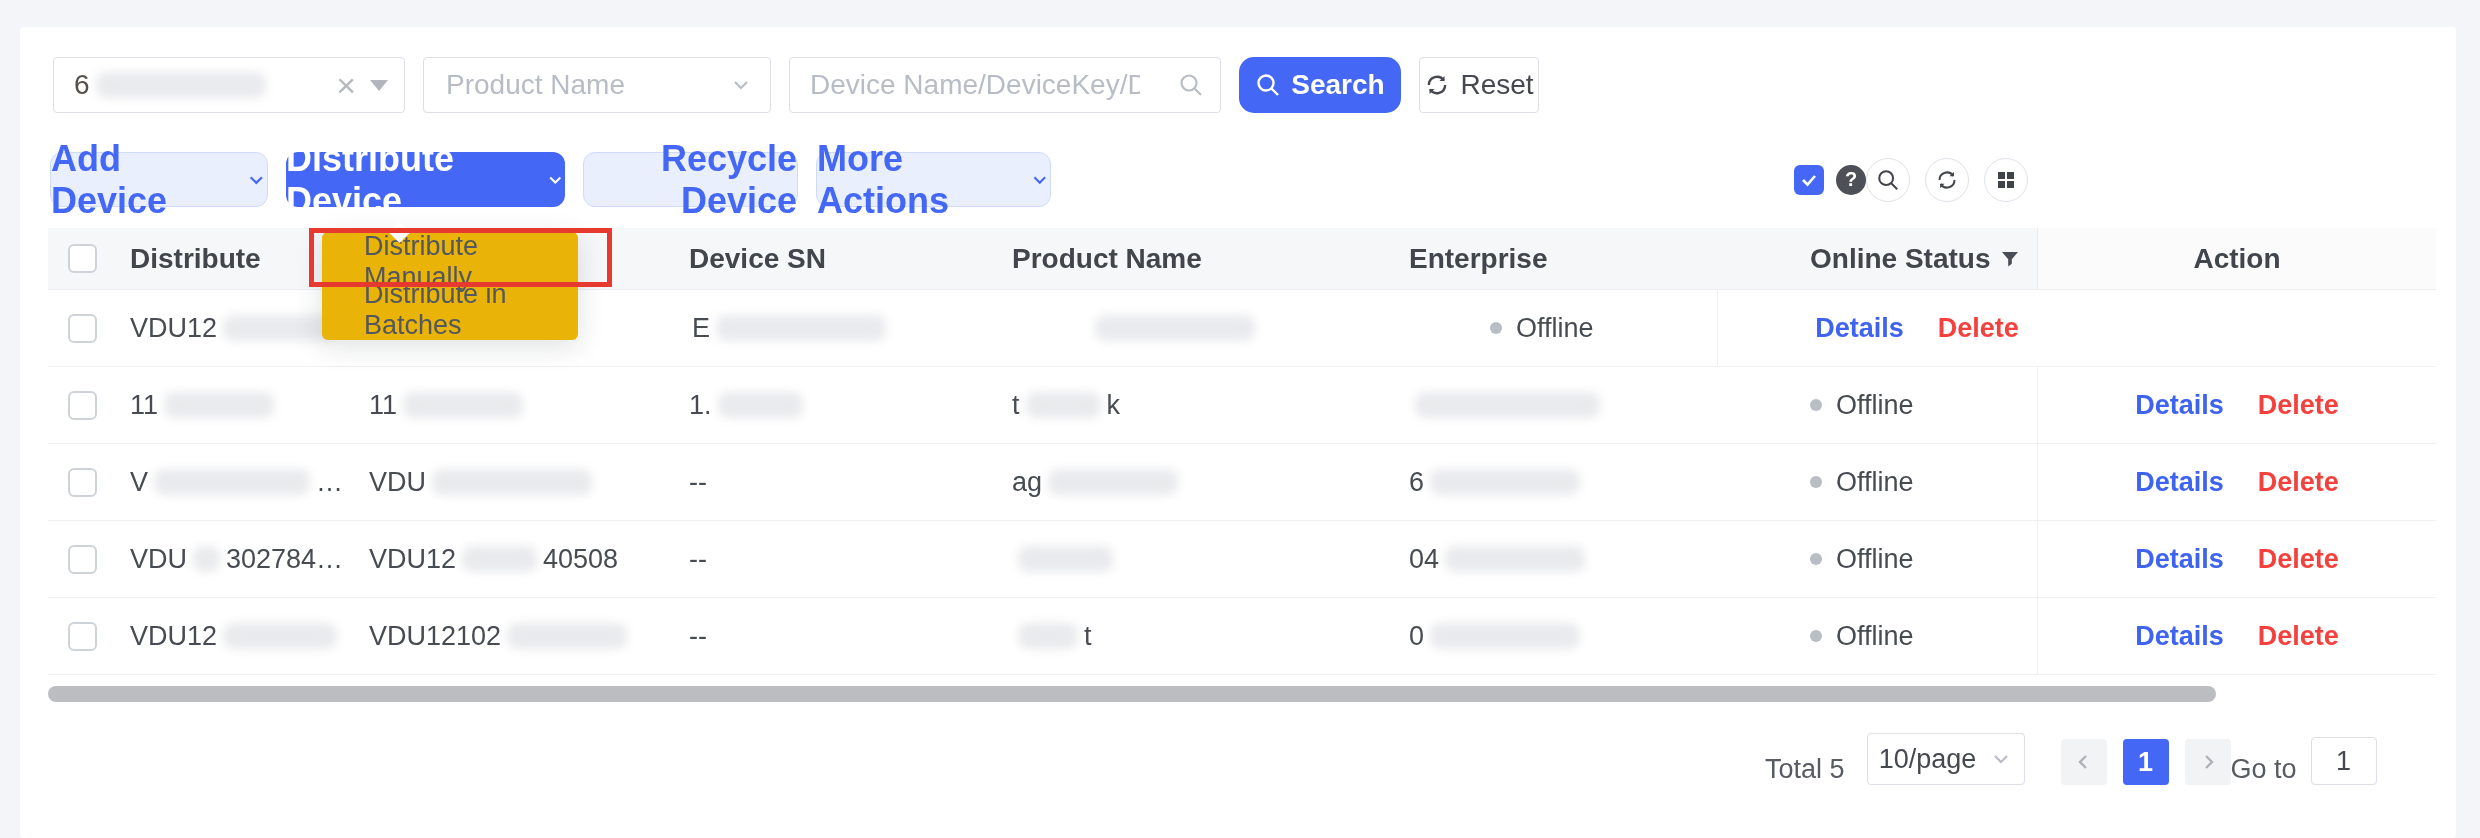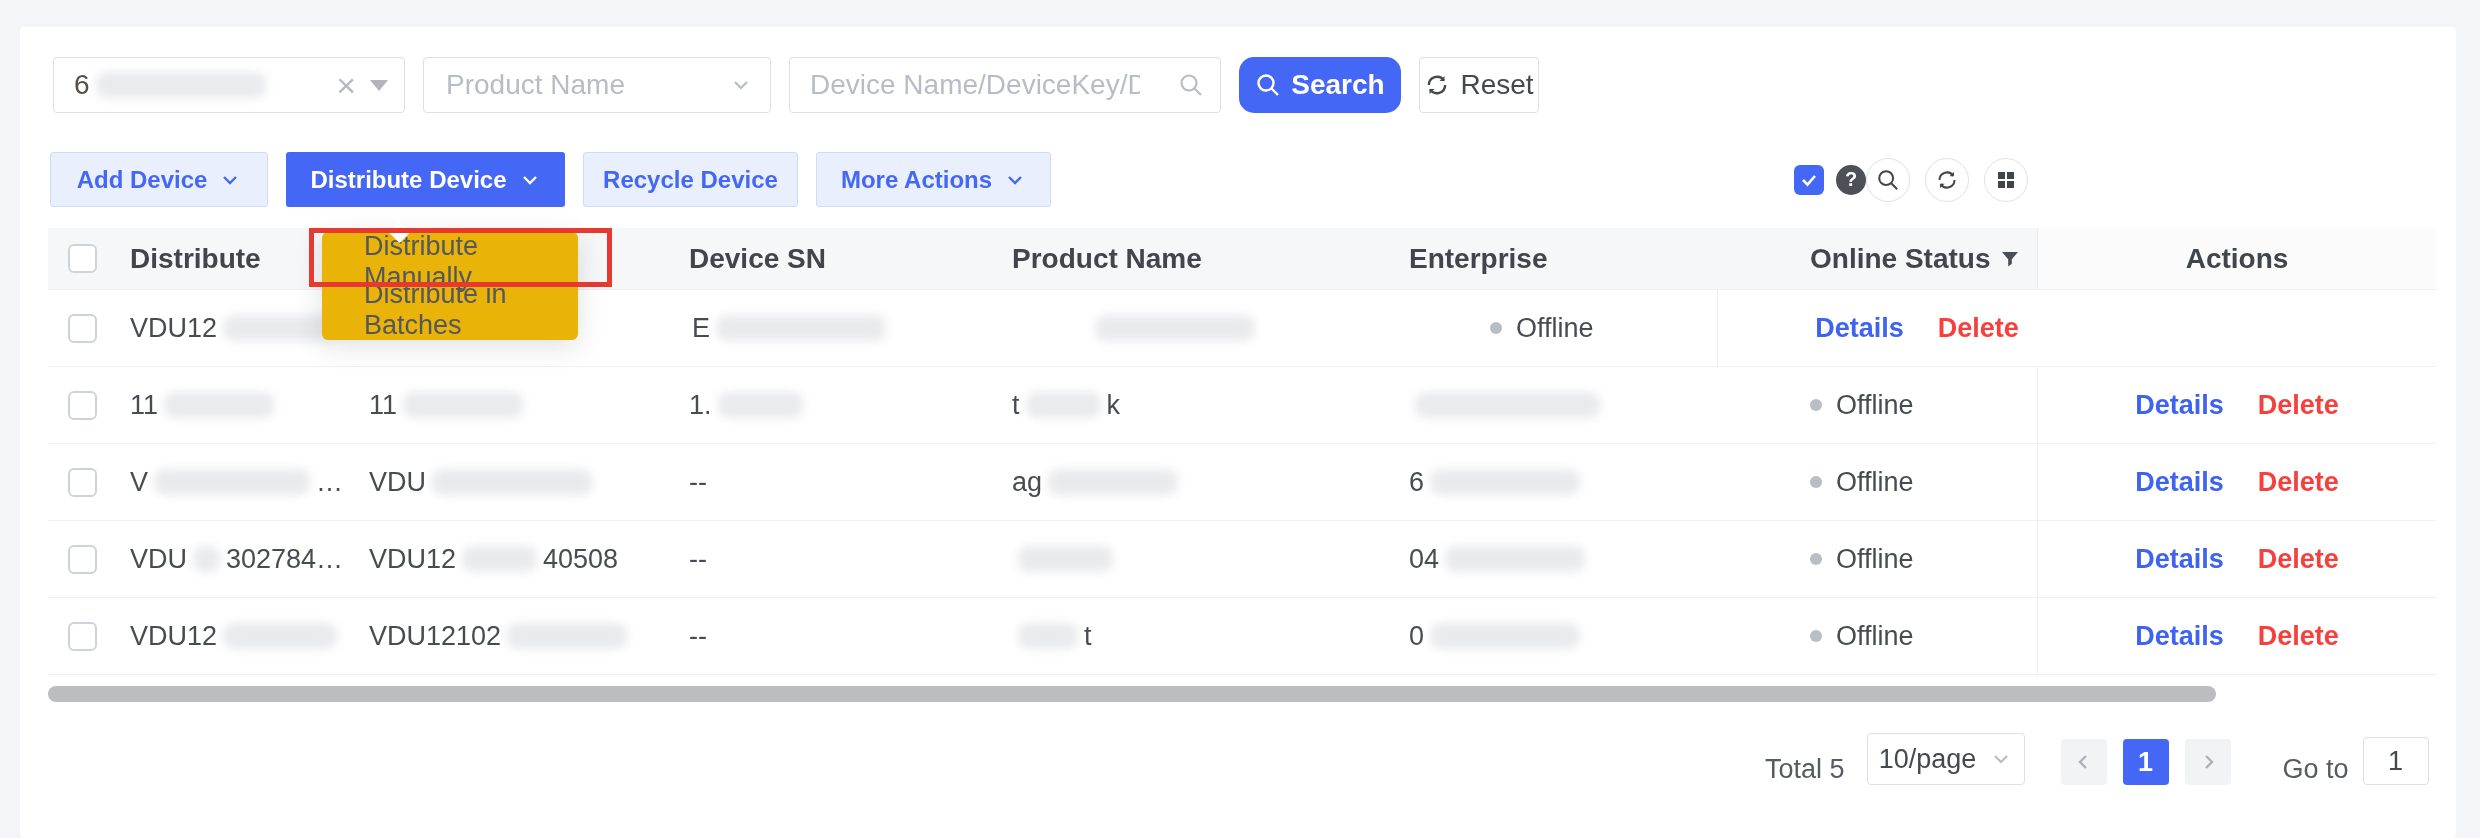--- a/index.html
+++ b/index.html
@@ -21,21 +21,21 @@
   .chev { width:22px; height:22px; }
   .inp3 { width:432px; padding:0 16px 0 20px; }
   .inp3 input { border:none; outline:none; width:330px; font-size:28px; color:#45494f; font-family:"Liberation Sans",sans-serif; }
   .inp3 input::placeholder { color:#b7bcc6; }
   .btn { height:56px; border-radius:4px; display:flex; align-items:center; justify-content:center; font-size:28px; cursor:pointer; }
   .btn-search { width:162px; background:var(--accent); color:#fff; font-weight:bold; gap:10px;border-radius:15px; }
   .btn-reset { width:120px; background:#fff; border:1px solid #dcdfe6; color:#45494f; gap:10px; }
 
   
   .toolbar { position:absolute; left:50px; top:152px; display:flex; gap:18px; }
-  .tbtn { height:55px; border-radius:3px; display:flex; align-items:center; justify-content:center; gap:12px; font-size:24px; font-weight:600; cursor:pointer; }
+  .tbtn { height:55px; border-radius:12px; display:flex; align-items:center; justify-content:center; gap:12px; font-size:36px; font-weight:600; cursor:pointer; }
   .tbtn.light { background:#e9effd; border:1px solid #cfdbfa; color:var(--accent); }
   .tbtn.solid { background:var(--accent); color:#fff; }
   .w-add{width:218px;} .w-dis{width:279px;} .w-rec{width:215px;text-align:right;} .w-more{width:235px;}
 
   .right-tools { position:absolute; left:1794px; top:152px; height:55px; display:flex; align-items:center; }
   .cb-checked { width:30px; height:30px; background:var(--accent); border-radius:6px; display:flex; align-items:center; justify-content:center; }
   .sub-label { margin-left:14px; color:var(--accent); font-size:28px; }
   .q-badge { margin-left:12px; width:30px; height:30px; border-radius:50%; background:#4d5157; color:#fff; font-size:20px; font-weight:bold; display:flex; align-items:center; justify-content:center; }
   .circ { width:44px; height:44px; border:1.5px solid #dfe2e8; border-radius:50%; background:#fff; display:flex; align-items:center; justify-content:center; cursor:pointer; }
   .circ + .circ { margin-left:15px; }
@@ -65,21 +65,21 @@
   .red-box { position:absolute; left:309px; top:228px; width:303px; height:59px; border:5px solid #e6392f; z-index:7; pointer-events:none; }
 
   .hscroll { position:absolute; left:48px; top:686px; width:2168px; height:16px; background:#bcbdc1; border-radius:8px; z-index:3; cursor:pointer; }
 
   
   .pager { position:absolute; left:1765px; top:733px; height:52px; display:flex; align-items:flex-end; font-size:27px; color:#575b62; }
   .pp-select { margin-left:22px; width:158px; height:52px; border:1px solid #dcdfe6; border-radius:4px; display:flex; align-items:center; justify-content:center; gap:14px; color:#45494f; cursor:pointer; }
   .pg-btn { width:46px; height:46px; border-radius:4px; background:#f2f3f5; display:flex; align-items:center; justify-content:center; cursor:pointer; }
   .pg-prev { margin-left:36px; } .pg-next { margin-left:16px; }
   .pg-num { margin-left:16px; width:46px; height:46px; border-radius:4px; background:var(--accent); color:#fff; font-weight:bold; font-size:27px; display:flex; align-items:center; justify-content:center; cursor:pointer; }
-  .goto-label { margin-left:52px; }
+  .goto-label { }
   .goto-input { margin-left:14px; width:66px; height:48px; border:1px solid #dcdfe6; border-radius:4px; text-align:center; font-size:27px; color:#45494f; outline:none; font-family:"Liberation Sans",sans-serif; }
 </style>
 </head>
 <body>
 
 <div class="page">
   <div class="card"></div>
 
   <div class="filters">
     <div class="fld sel1">
@@ -197,21 +197,21 @@
         <div class="th" style="width: 401px;">
           <span>Enterprise</span>
         </div>
         <div class="th" style="width: 240px;">
           <span>Online Status</span>
           <svg class="funnel" width="20" height="20" viewBox="0 0 20 20">
             <path d="M2 3h16l-6.2 7.2v4.6l-3.6 2.6v-7.2z" fill="#4a4f57"></path>
           </svg>
         </div>
         <div class="th th-action" style="width: 399px;">
-          <span>Actions</span>
+          <span>Action</span>
         </div>
       </div>
     <div id="tbody">
         <div class="tr">
           <div class="td td-cb" style="width: 69px;">
             <span class="cbx"></span>
           </div>
           <div class="td" style="width: 239px;">
             <span>VDU12</span>
             <span class="redact" style="width:160px"></span>

